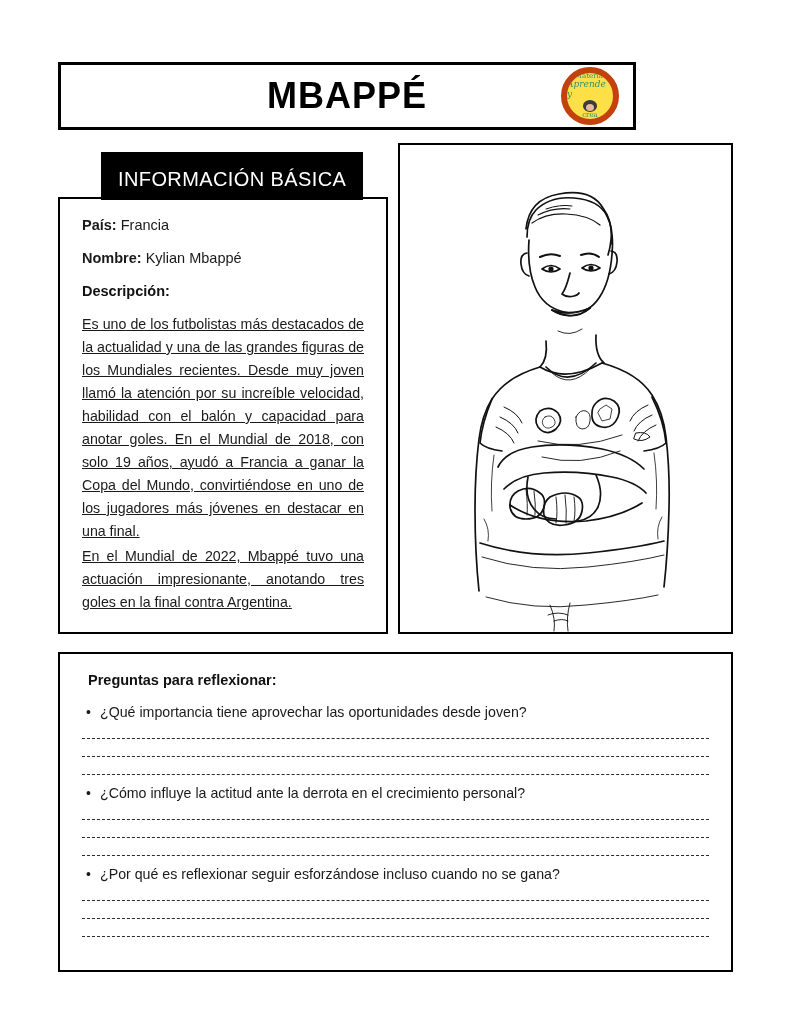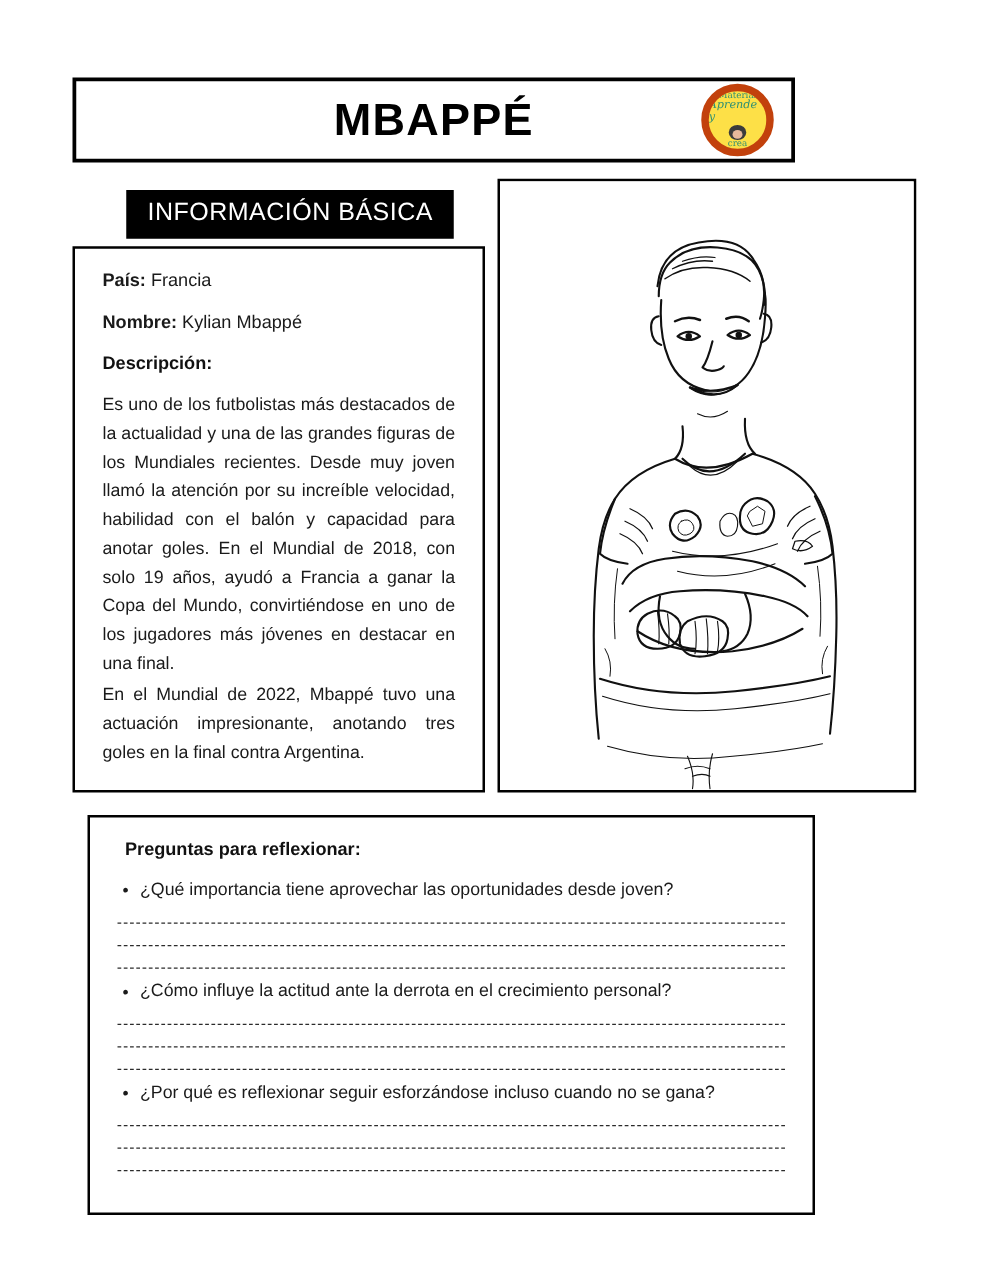--- a/index.html
+++ b/index.html
@@ -85,21 +85,21 @@
     background: #e7b89b;
   }
 
   
   .section-label {
     position: absolute;
     left: 101px;
     top: 152px;
     background: #000;
     color: #fff;
-    padding: 7px 17px 9px 17px;
+    padding: 16px 17px 9px 17px;
     font-size: 20px;
     letter-spacing: 0.4px;
   }
 
   
   .info-box {
     position: absolute;
     left: 58px;
     top: 197px;
     width: 330px;
@@ -120,43 +120,44 @@
     font-weight: bold;
     margin-bottom: 14px;
   }
   .desc-para {
     font-size: 14.2px;
     line-height: 1.62;
     text-align: justify;
     text-justify: inter-word;
     margin: 0 0 0 0;
     color: #1a1a1a;
+    text-decoration: underline;
   }
   .desc-para.second { margin-top: 2px; }
 
   
   .image-box {
     position: absolute;
     left: 398px;
     top: 143px;
     width: 335px;
     height: 491px;
     border: 2px solid #000;
     box-sizing: border-box;
     overflow: hidden;
     background: #fff;
   }
   .image-box svg { display: block; }
 
   
   .questions-box {
     position: absolute;
-    left: 70px;
+    left: 58px;
     top: 652px;
-    width: 582px;
+    width: 675px;
     height: 320px;
     border: 2px solid #000;
     box-sizing: border-box;
     padding: 18px 20px 10px 20px;
   }
   .q-title {
     font-size: 14.5px;
     font-weight: bold;
     margin-bottom: 16px;
     padding-left: 8px;

